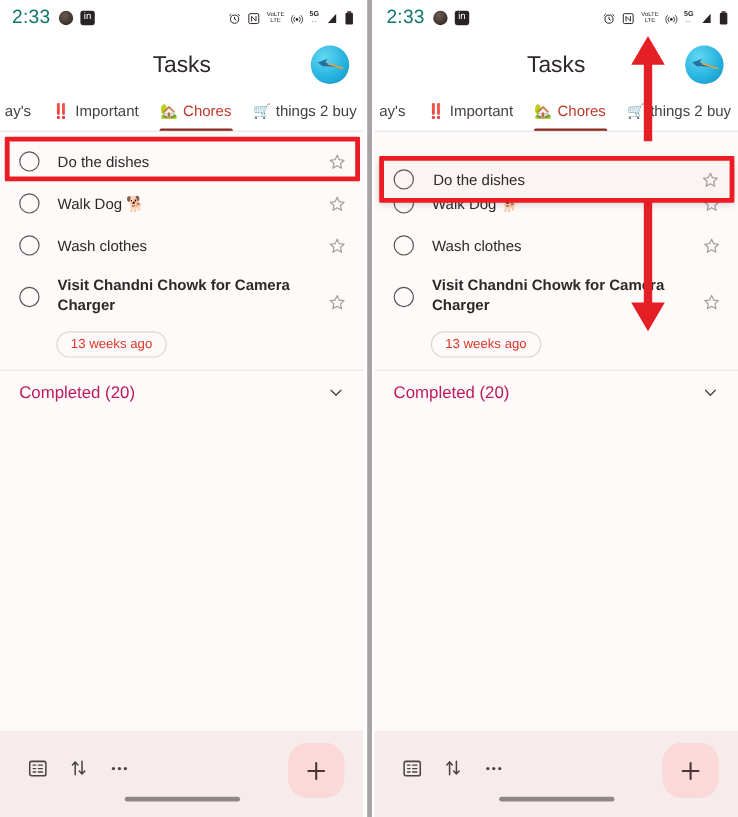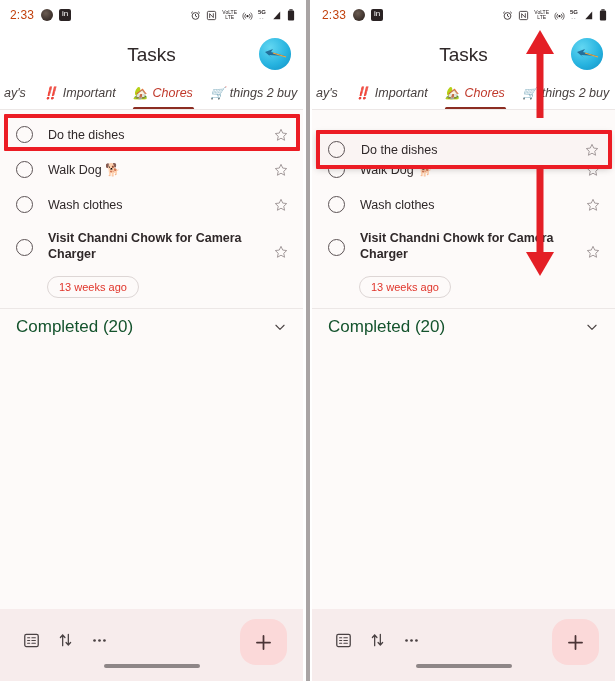--- a/index.html
+++ b/index.html
@@ -49,22 +49,22 @@
   
   .statusbar {
     height: 30px;
     background: #ffffff;
     display: flex;
     align-items: center;
     padding: 0 8px 0 10px;
     box-sizing: border-box;
   }
   .sb-time {
-    font-size: 12px;
-    color: #c2410c;
+    font-size: 16px;
+    color: #0f766e;
     letter-spacing: 0.2px;
   }
   .sb-left-icons {
     display: flex;
     align-items: center;
     gap: 6px;
     margin-left: 7px;
   }
   .sb-avatar-mini {
     width: 12px;
@@ -142,21 +142,20 @@
 
   
   .tabbar {
     height: 30px;
     background: #ffffff;
     display: flex;
     align-items: flex-start;
     position: relative;
     padding-left: 2px;
     box-sizing: border-box;
-    font-style: italic;
   }
   .tab {
     display: flex;
     align-items: center;
     gap: 4px;
     padding: 0 9px;
     height: 26px;
     font-size: 12.5px;
     color: #47403f;
     position: relative;
@@ -238,22 +237,22 @@
     margin-top: 10px;
   }
   .completed-row {
     display: flex;
     align-items: center;
     height: 36px;
     padding: 0 16px;
     box-sizing: border-box;
   }
   .completed-label {
-    font-size: 17px;
-    color: #14532d;
+    font-size: 14px;
+    color: #be185d;
     flex: 1;
   }
   .chev {
     width: 14px;
     height: 14px;
   }
 
   
   .bottombar {
     position: absolute;

